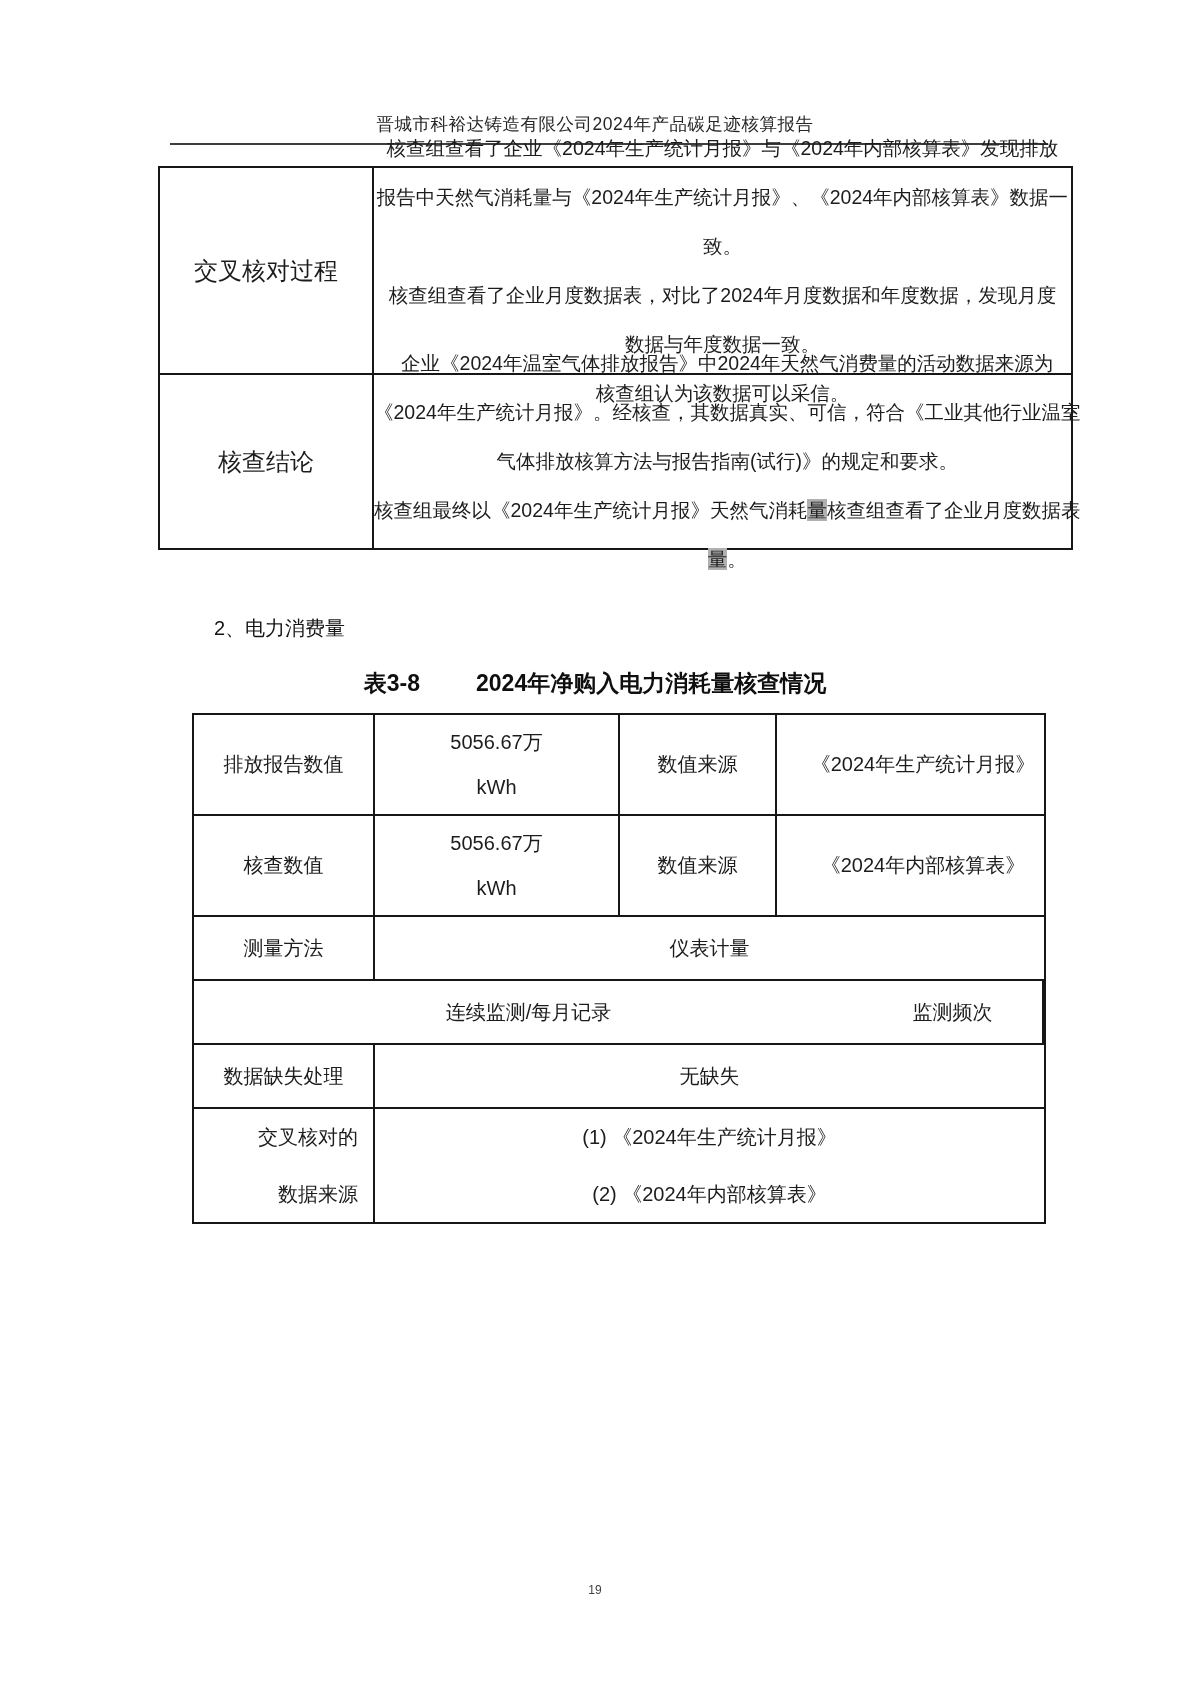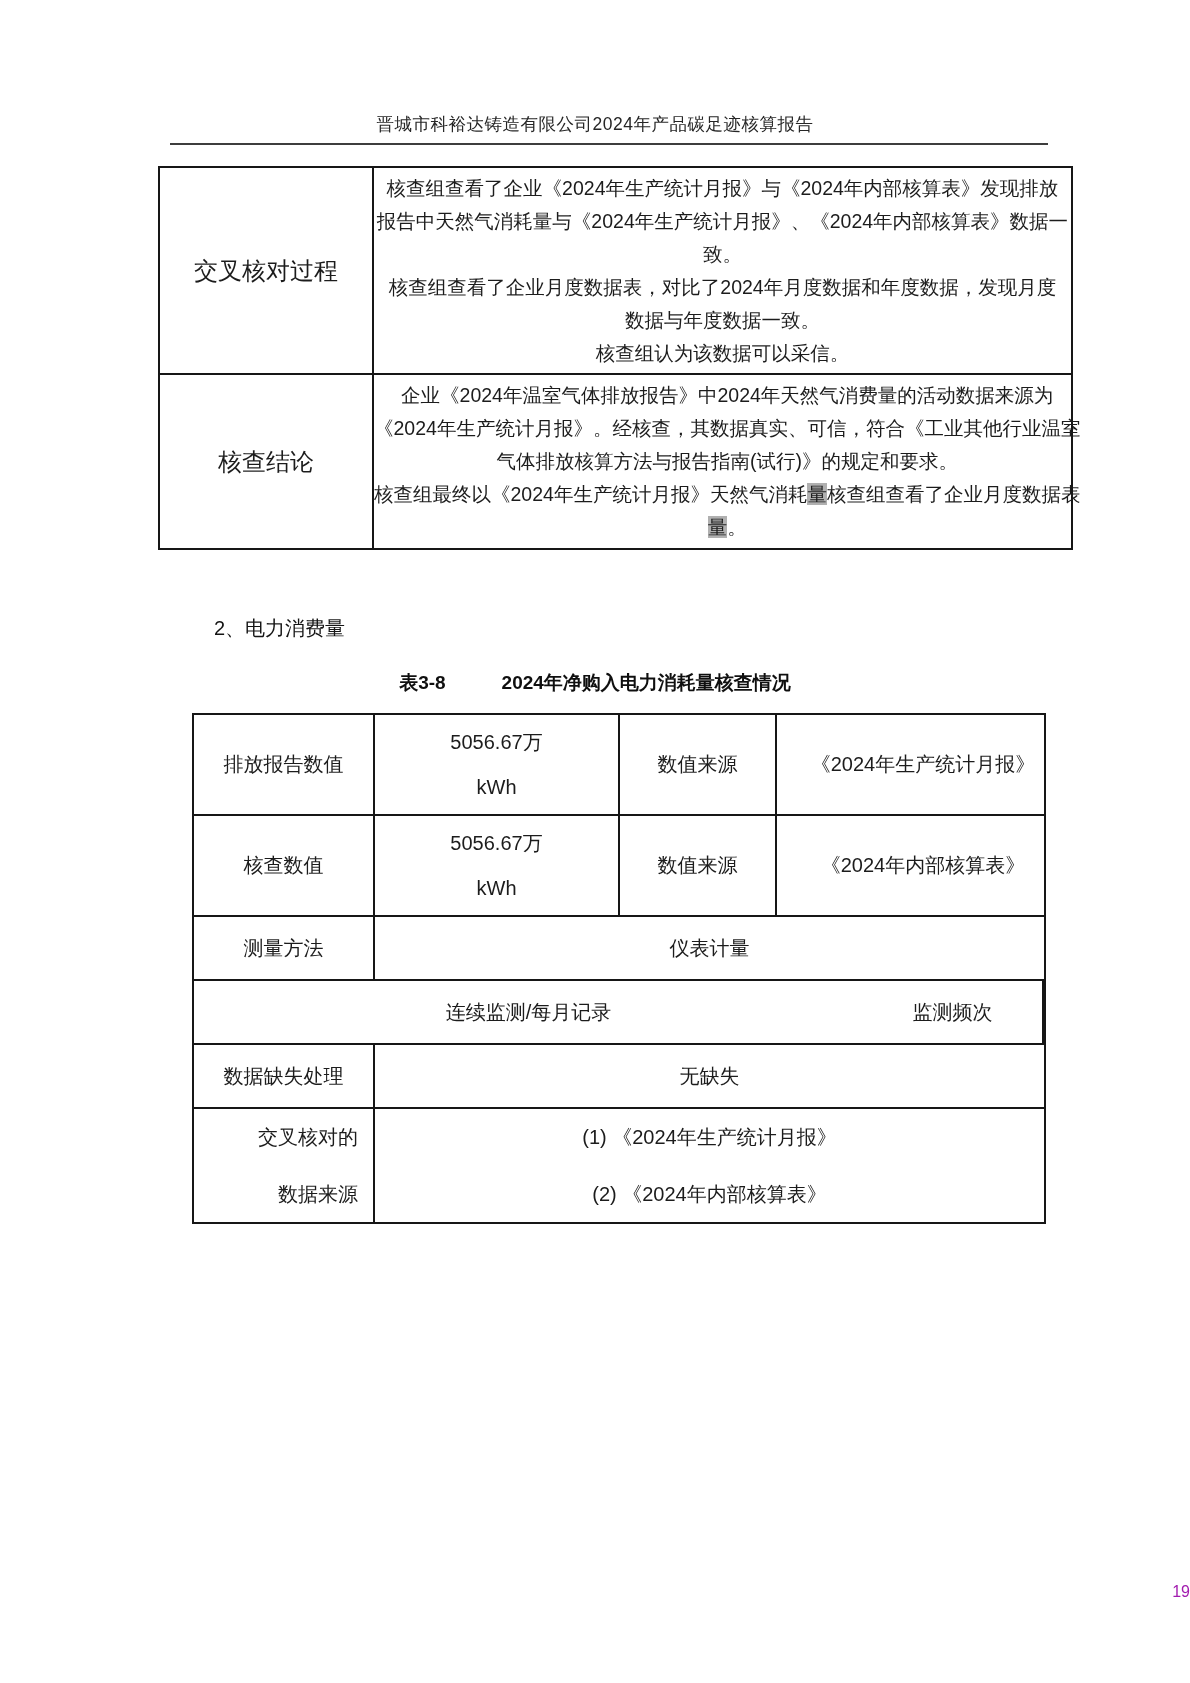--- a/index.html
+++ b/index.html
@@ -20,36 +20,36 @@
     margin:21px 0 0 158px;width:915px;border:2px solid #161616;box-sizing:border-box;
   }
   .t1-row{display:flex;}
   .t1-row + .t1-row{border-top:2px solid #161616;}
   .t1-label{
     flex:0 0 212px;border-right:2px solid #161616;display:flex;
     align-items:center;justify-content:center;font-size:24px;
   }
   .t1-content{
     flex:1;display:flex;flex-direction:column;justify-content:center;
-    align-items:center;overflow:visible;
+    align-items:center;overflow:visible;gap:16px;
   }
   .t1-line{
     font-size:19.5px;line-height:33px;white-space:nowrap;text-align:center;
   }
   .r1{height:205px;}
   .r2{height:173px;}
   .hl{background:#b0b0b0;}
   
   .section-heading{
     margin:62px 0 0 214px;font-size:20px;line-height:32px;color:#141414;
   }
   
   .table2-caption{
     margin-top:24px;display:flex;justify-content:center;gap:56px;
-    font-size:19px;line-height:30px;font-weight:bold;color:#0f0f0f;
+    font-size:23px;line-height:30px;font-weight:bold;color:#0f0f0f;
   }
   
   .table2{
     margin:15px 0 0 192px;width:854px;border:2px solid #161616;box-sizing:border-box;
   }
   .t2-row{display:flex;}
   .t2-row + .t2-row{border-top:2px solid #161616;}
   .t2-cell{
     display:flex;flex-direction:column;justify-content:center;align-items:center;
     font-size:20px;box-sizing:border-box;
@@ -63,22 +63,22 @@
   .h-mid{height:62px;}
   .h-last{height:113px;}
   .val-line{line-height:45px;text-align:center;white-space:nowrap;}
   .cross-label{
     align-items:flex-end;text-align:left;padding-right:15px;
   }
   .cross-line{line-height:57px;white-space:nowrap;}
   .cross-val-line{line-height:57px;text-align:center;white-space:nowrap;}
   
   .page-number{
-    position:absolute;top:1583px;left:0;width:100%;text-align:right;
-    font-size:16px;color:#a21caf;
+    position:absolute;top:1583px;left:0;width:100%;text-align:center;
+    font-size:12px;color:#404040;
   }
 </style>
 </head>
 <body>
 
 <div>
 
   <div class="header-title">晋城市科裕达铸造有限公司2024年产品碳足迹核算报告</div>
   <div class="header-rule"></div>
 

